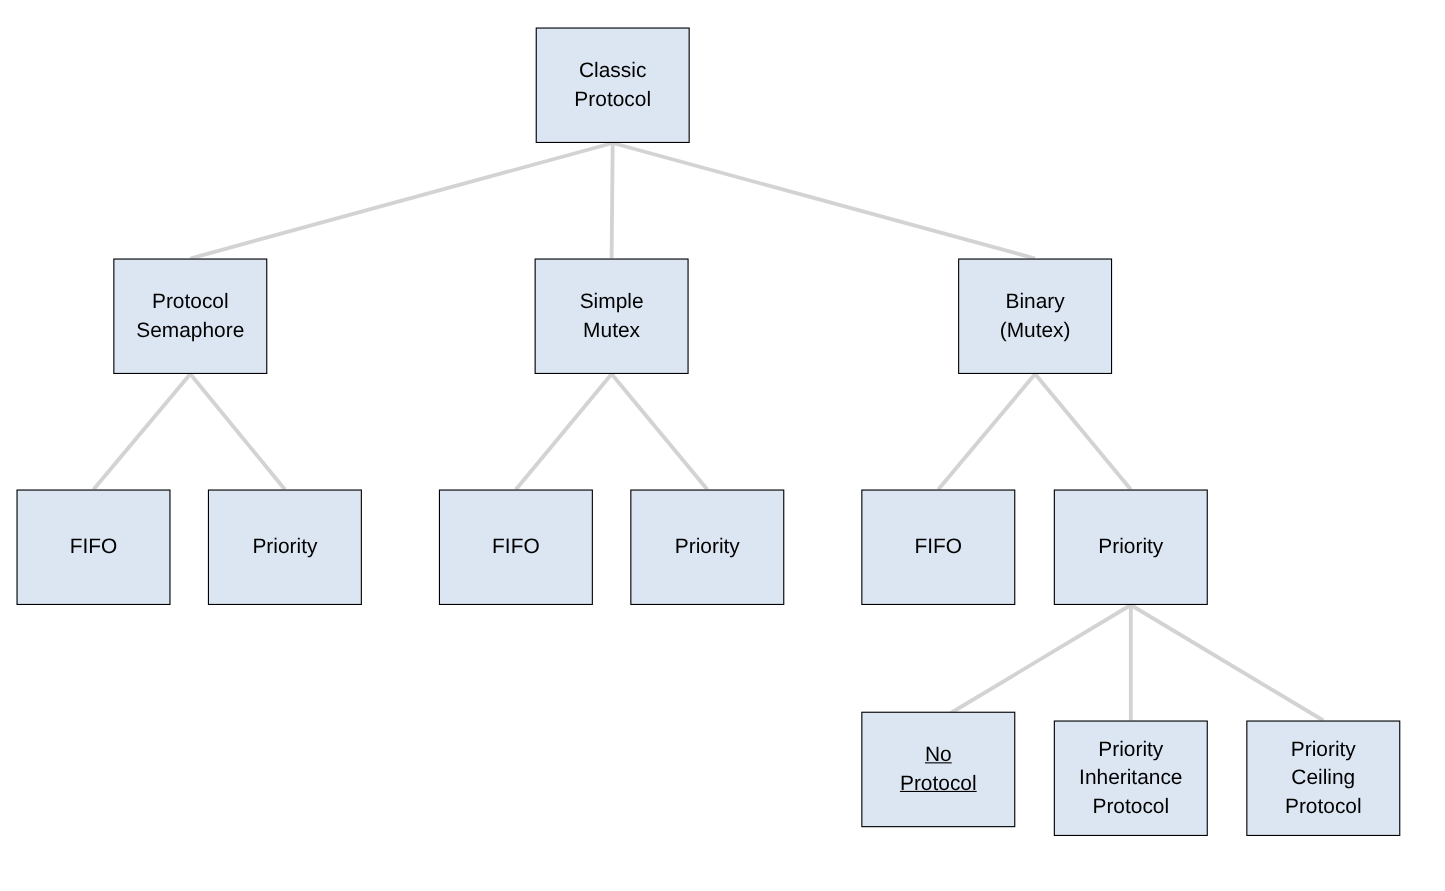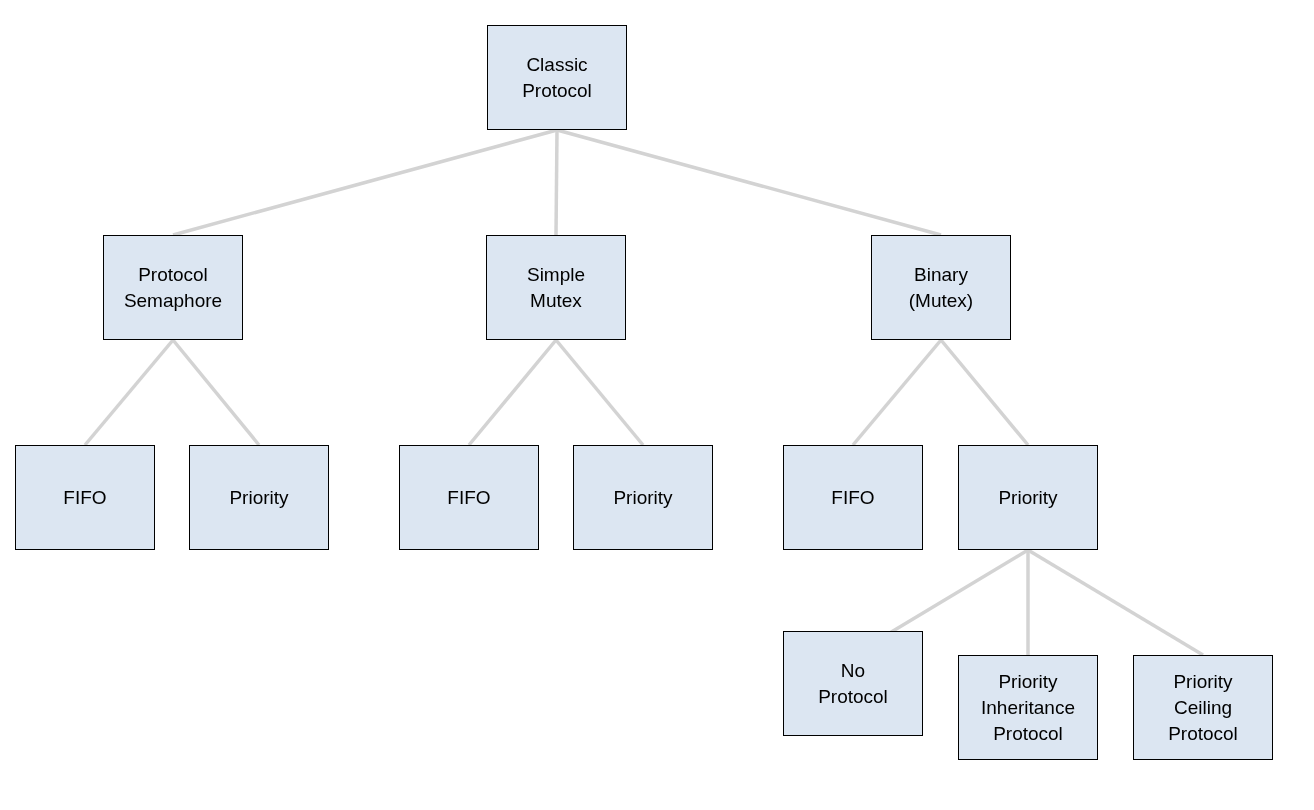--- a/index.html
+++ b/index.html
@@ -84,21 +84,21 @@
   <div class="node" style="left:189px; top:445px;">Priority</div>
 
   <div class="node" style="left:399px; top:445px;">FIFO</div>
 
   <div class="node" style="left:573px; top:445px;">Priority</div>
 
   <div class="node" style="left:783px; top:445px;">FIFO</div>
 
   <div class="node" style="left:958px; top:445px;">Priority</div>
 
-  <div class="node" style="left:783px; top:631px;">No
+  <div class="node" style="left:783px; top:647px;text-decoration:underline;">No
 Protocol</div>
 
   <div class="node" style="left:958px; top:655px;">Priority
 Inheritance
 Protocol</div>
 
   <div class="node" style="left:1133px; top:655px;">Priority
 Ceiling
 Protocol</div>
 

